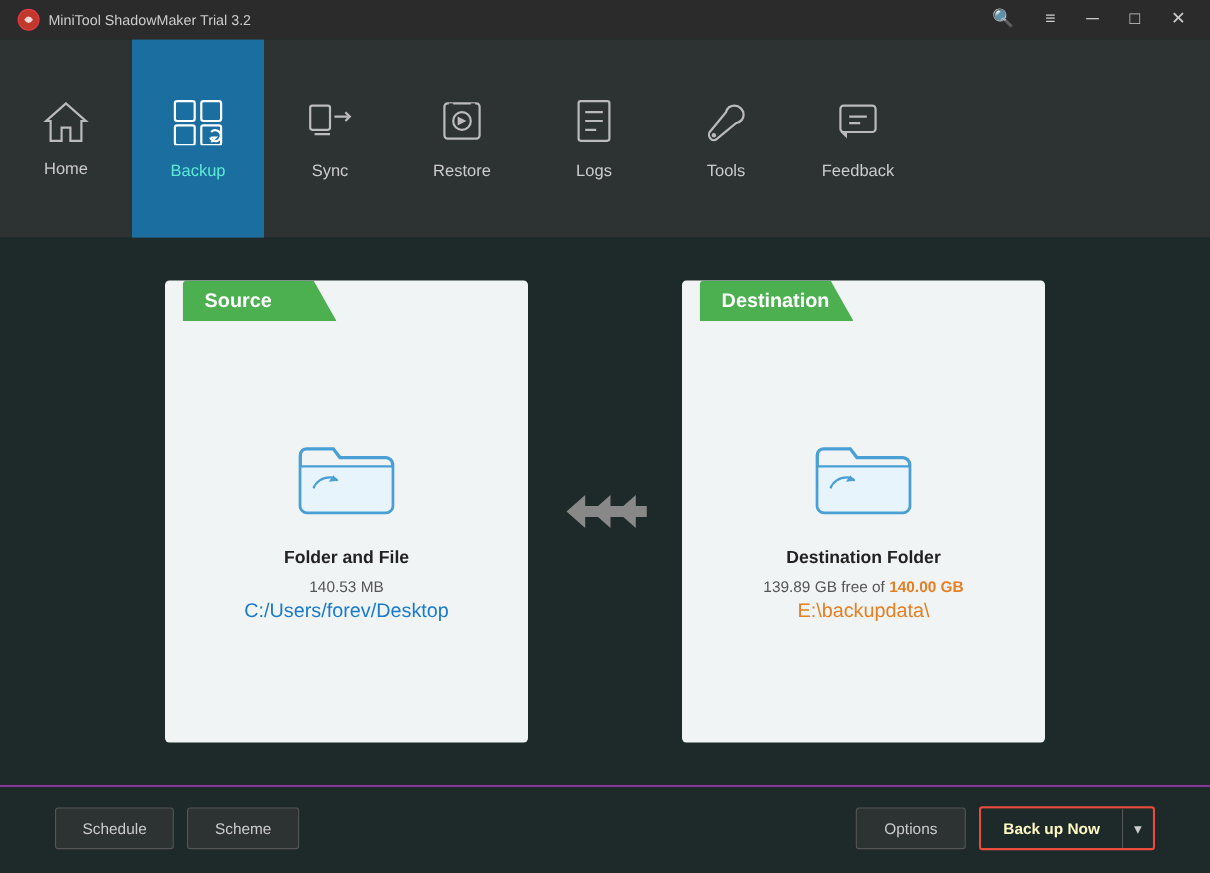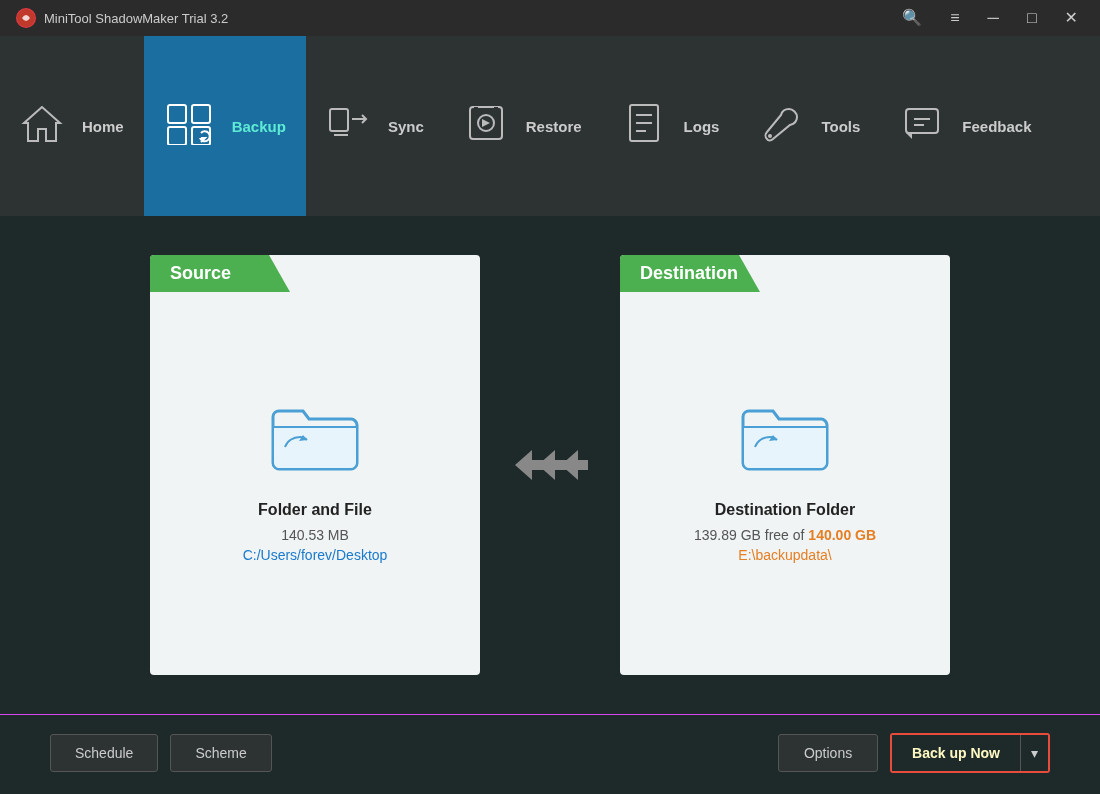--- a/index.html
+++ b/index.html
@@ -60,31 +60,30 @@
 
     
     .nav-bar {
       background: #2d3333;
       height: 180px;
       display: flex;
       align-items: stretch;
     }
     .nav-item {
       display: flex;
-      flex-direction: row;
-      align-items: center;
-      justify-content: center;
-      gap: 18px;
+      flex-direction: column;
+      align-items: center;
+      justify-content: center;
+      gap: 8px;
       padding: 0 20px;
       cursor: pointer;
       min-width: 120px;
       color: #ccc;
       font-size: 15px;
       transition: background 0.15s;
-      font-weight: bold;
     }
     .nav-item.active {
       background: #1a6fa0;
       color: #5eead4;
     }
     .nav-icon {
       font-size: 38px;
       line-height: 1;
     }
 
@@ -118,21 +117,21 @@
       flex-direction: column;
       align-items: center;
       justify-content: center;
       padding: 30px 20px;
       cursor: pointer;
     }
 
     .card-header {
       position: absolute;
       top: 0;
-      left: 0;
+      left: 16px;
       background: #4caf50;
       color: white;
       font-size: 18px;
       font-weight: bold;
       padding: 8px 20px;
       border-top-left-radius: 4px;
       clip-path: polygon(0 0, 85% 0, 100% 100%, 0 100%);
       min-width: 140px;
     }
     .card-header-dest {
@@ -152,21 +151,21 @@
       margin-bottom: 8px;
       text-align: center;
     }
     .card-size {
       font-size: 14px;
       color: #555;
       margin-bottom: 4px;
       text-align: center;
     }
     .card-path {
-      font-size: 14px;
+      font-size: 18px;
       color: #1a7acc;
       text-align: center;
     }
     .card-path-dest {
       color: #e67e22;
     }
 
     .arrow-section {
       display: flex;
       align-items: center;

